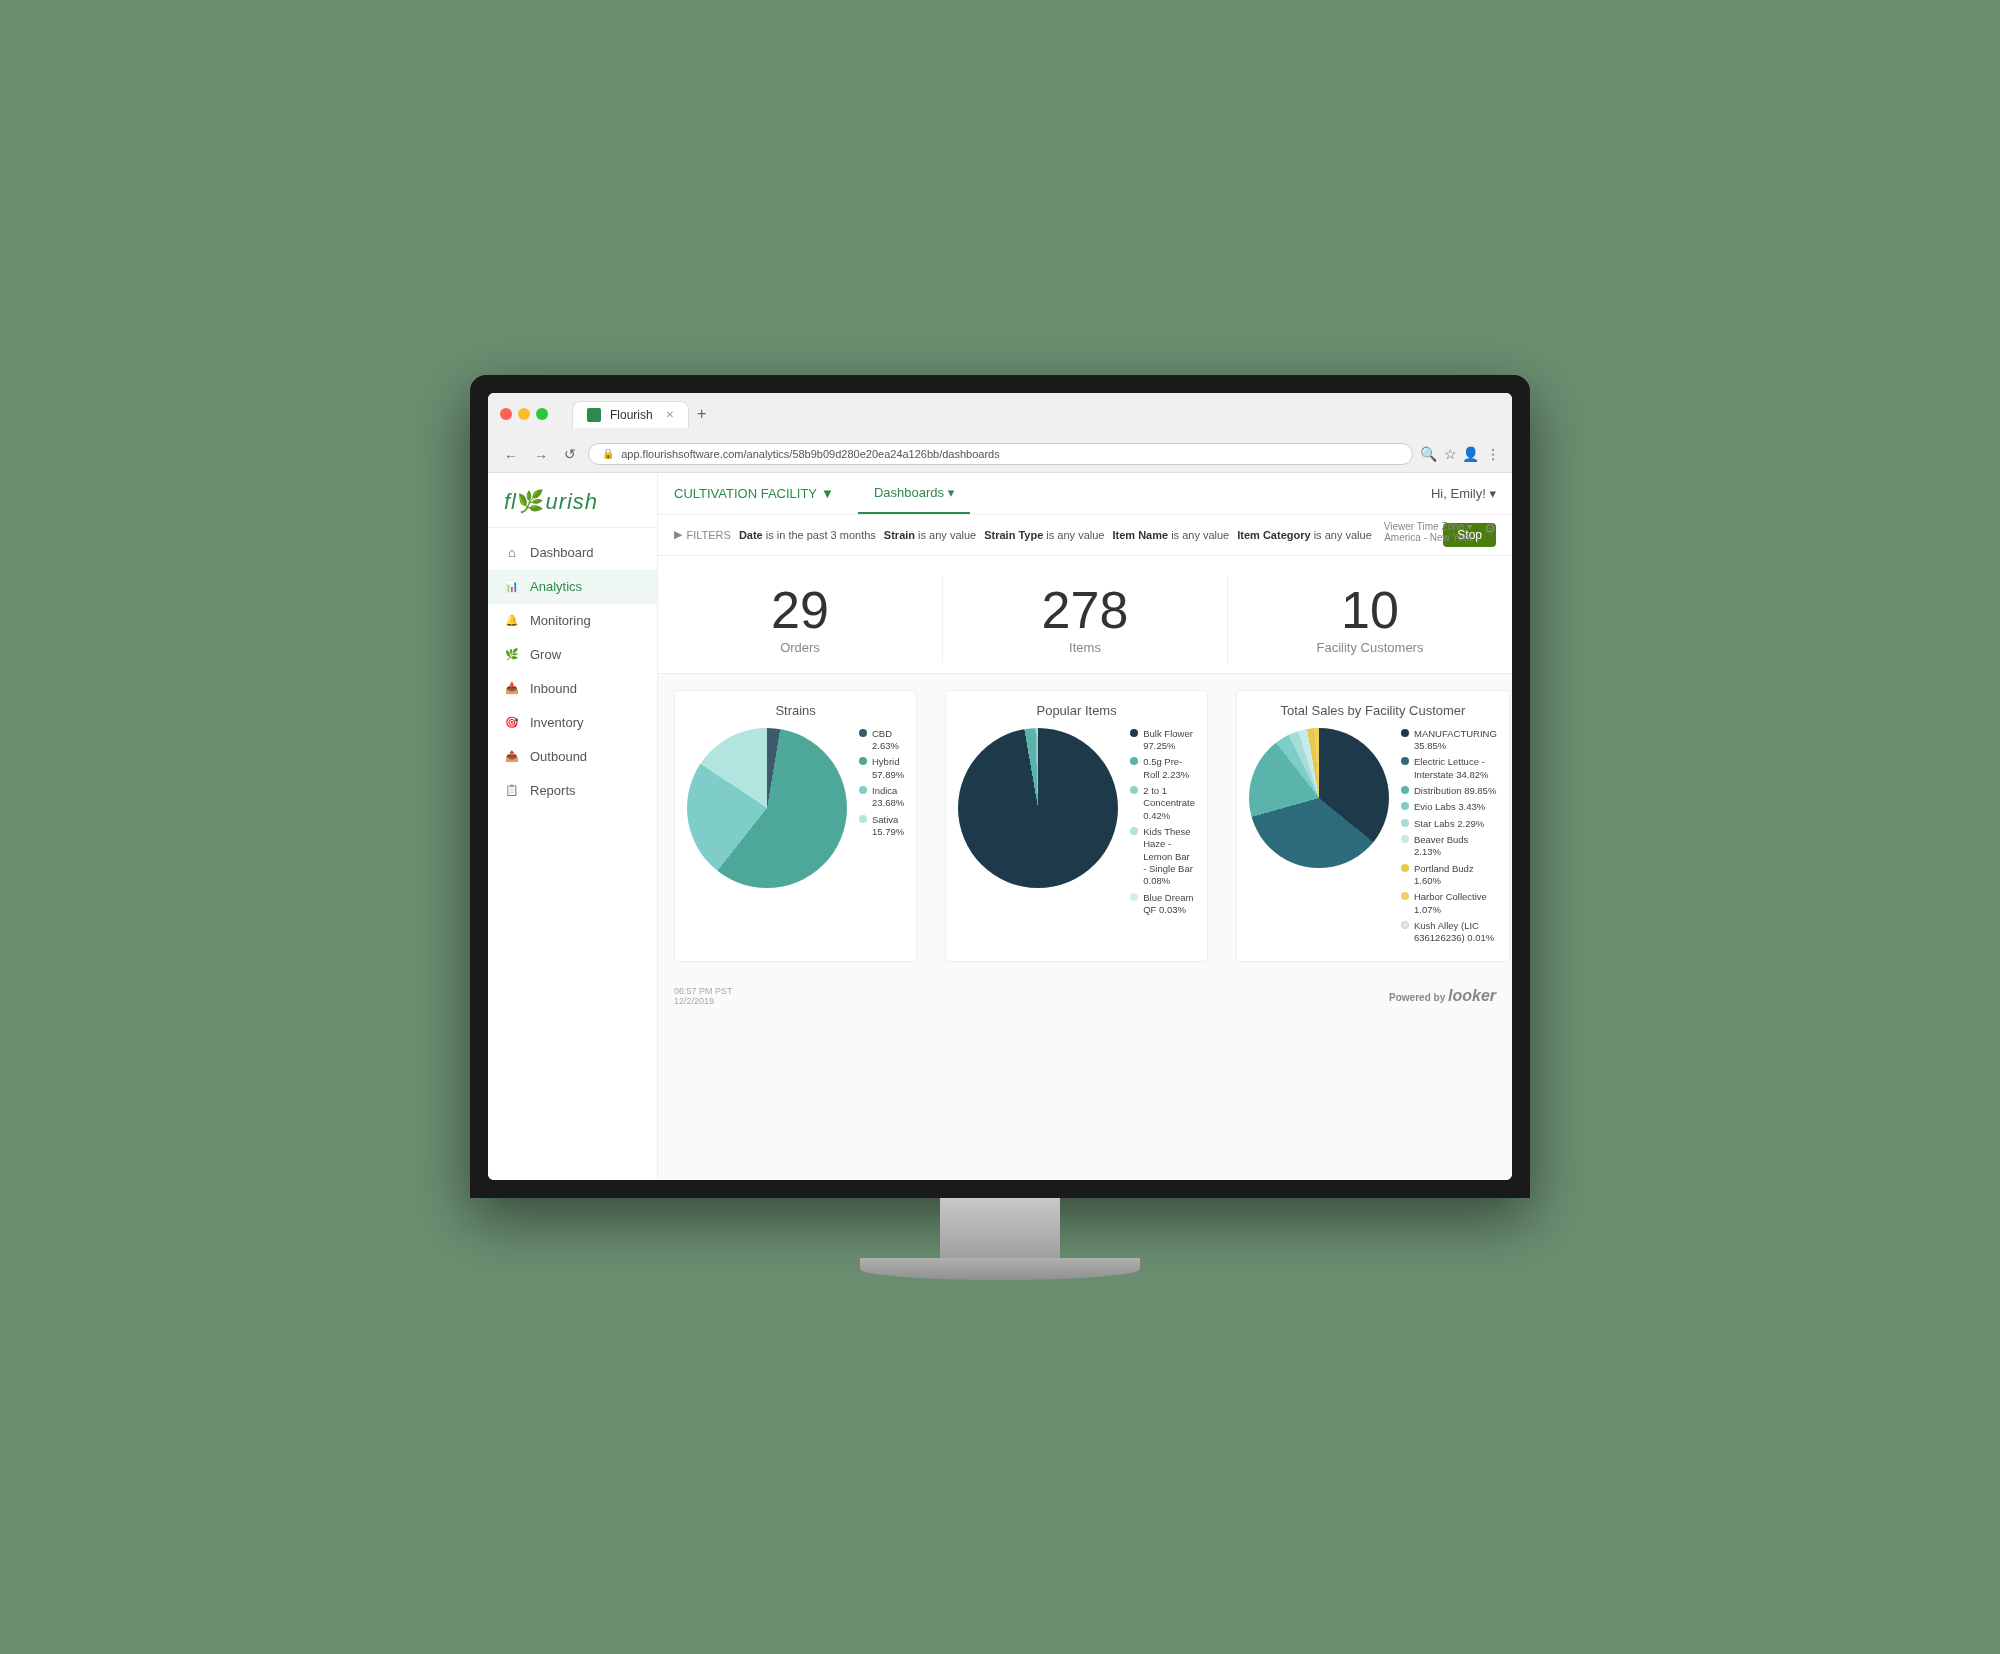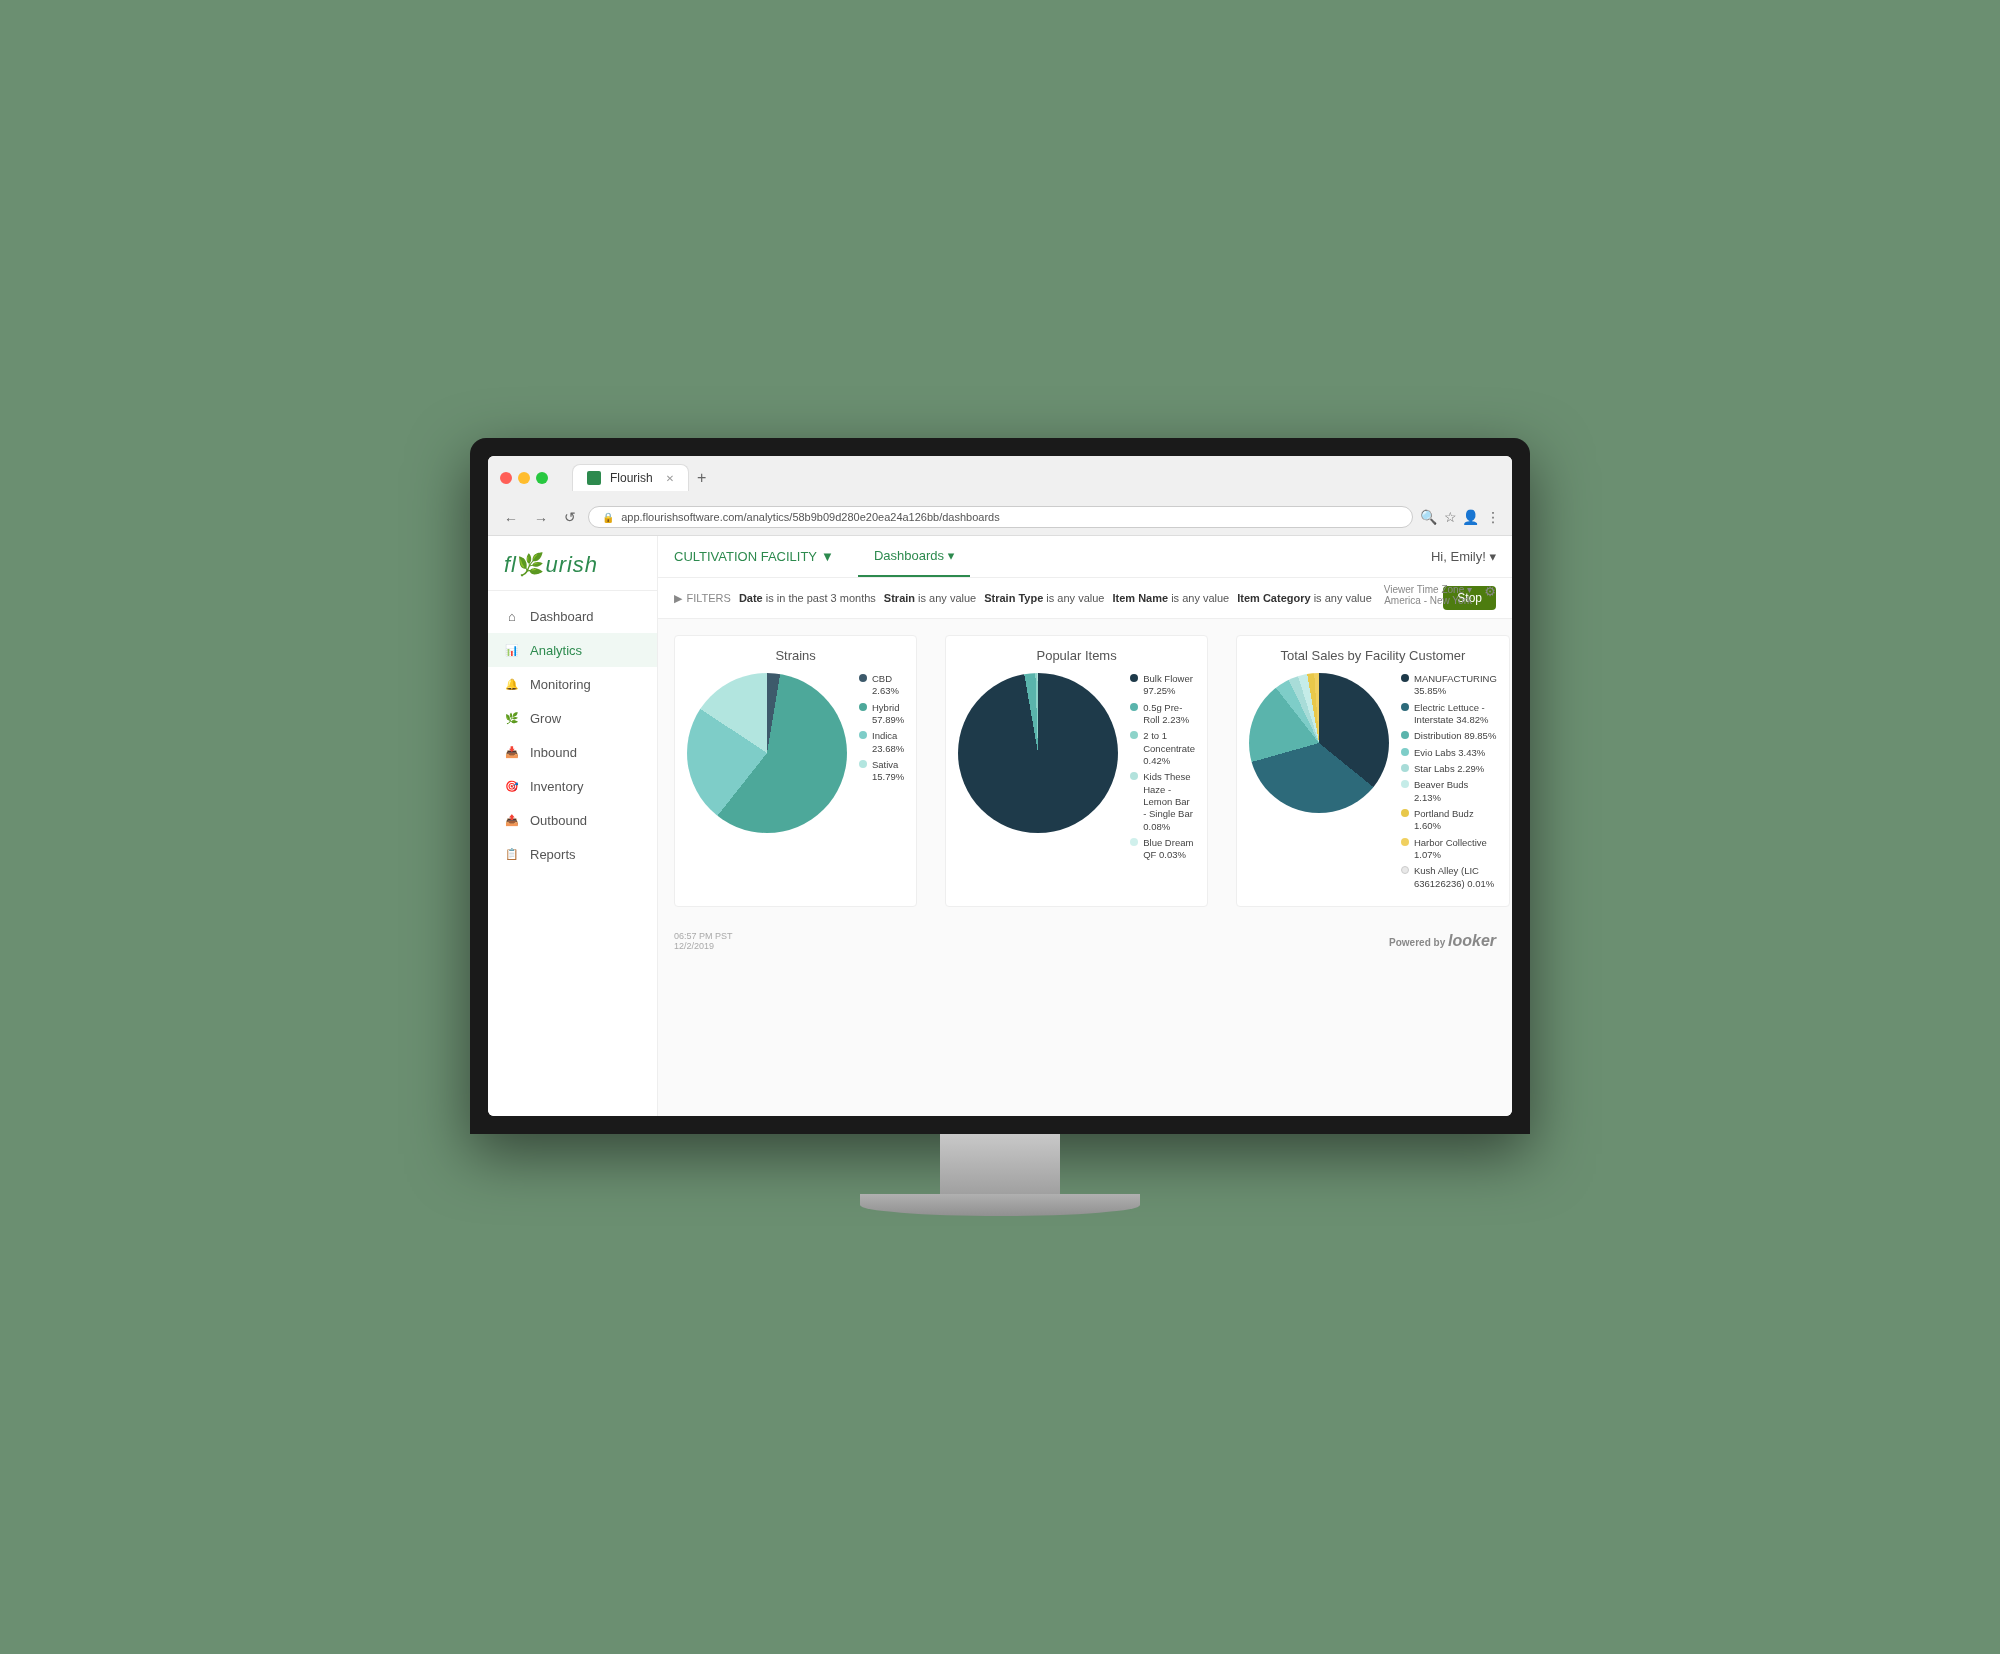--- a/index.html
+++ b/index.html
@@ -135,21 +135,21 @@
     .browser-actions {
       display: flex;
       gap: 6px;
       font-size: 14px;
       color: #666;
     }
 
     
     .app-layout {
       display: flex;
-      height: 580px;
+      height: 707px;
     }
 
     
     .sidebar {
       width: 170px;
       background: #fff;
       border-right: 1px solid #eee;
       flex-shrink: 0;
     }
     .sidebar-logo {
@@ -506,20 +506,34 @@
                 <span class="filter-tag"><strong>Item Category</strong> is any value</span>
                 <button class="stop-btn">Stop</button>
               </div>
               <div class="tz-info">
                 <div style="cursor:pointer;">Viewer Time Zone ▾</div>
                 <div>America - New York</div>
               </div>
               <span class="gear-icon">⚙</span>
             </div>
 
+            <div class="metrics-row">
+              <div class="metric-item">
+                <div class="metric-number">29</div>
+                <div class="metric-label">Orders</div>
+              </div>
+              <div class="metric-item">
+                <div class="metric-number">278</div>
+                <div class="metric-label">Items</div>
+              </div>
+              <div class="metric-item">
+                <div class="metric-number">10</div>
+                <div class="metric-label">Facility Customers</div>
+              </div>
+            </div>
 
             <div class="charts-section">
 
               <div class="chart-card">
                 <div class="chart-title">Strains</div>
                 <div class="chart-content">
                   <div class="pie-container">
                     <div class="pie" style="width:160px;height:160px;background:conic-gradient(
                         #3d5a6b 0deg 9.47deg,
                         #4da89a 9.47deg 218.27deg,

